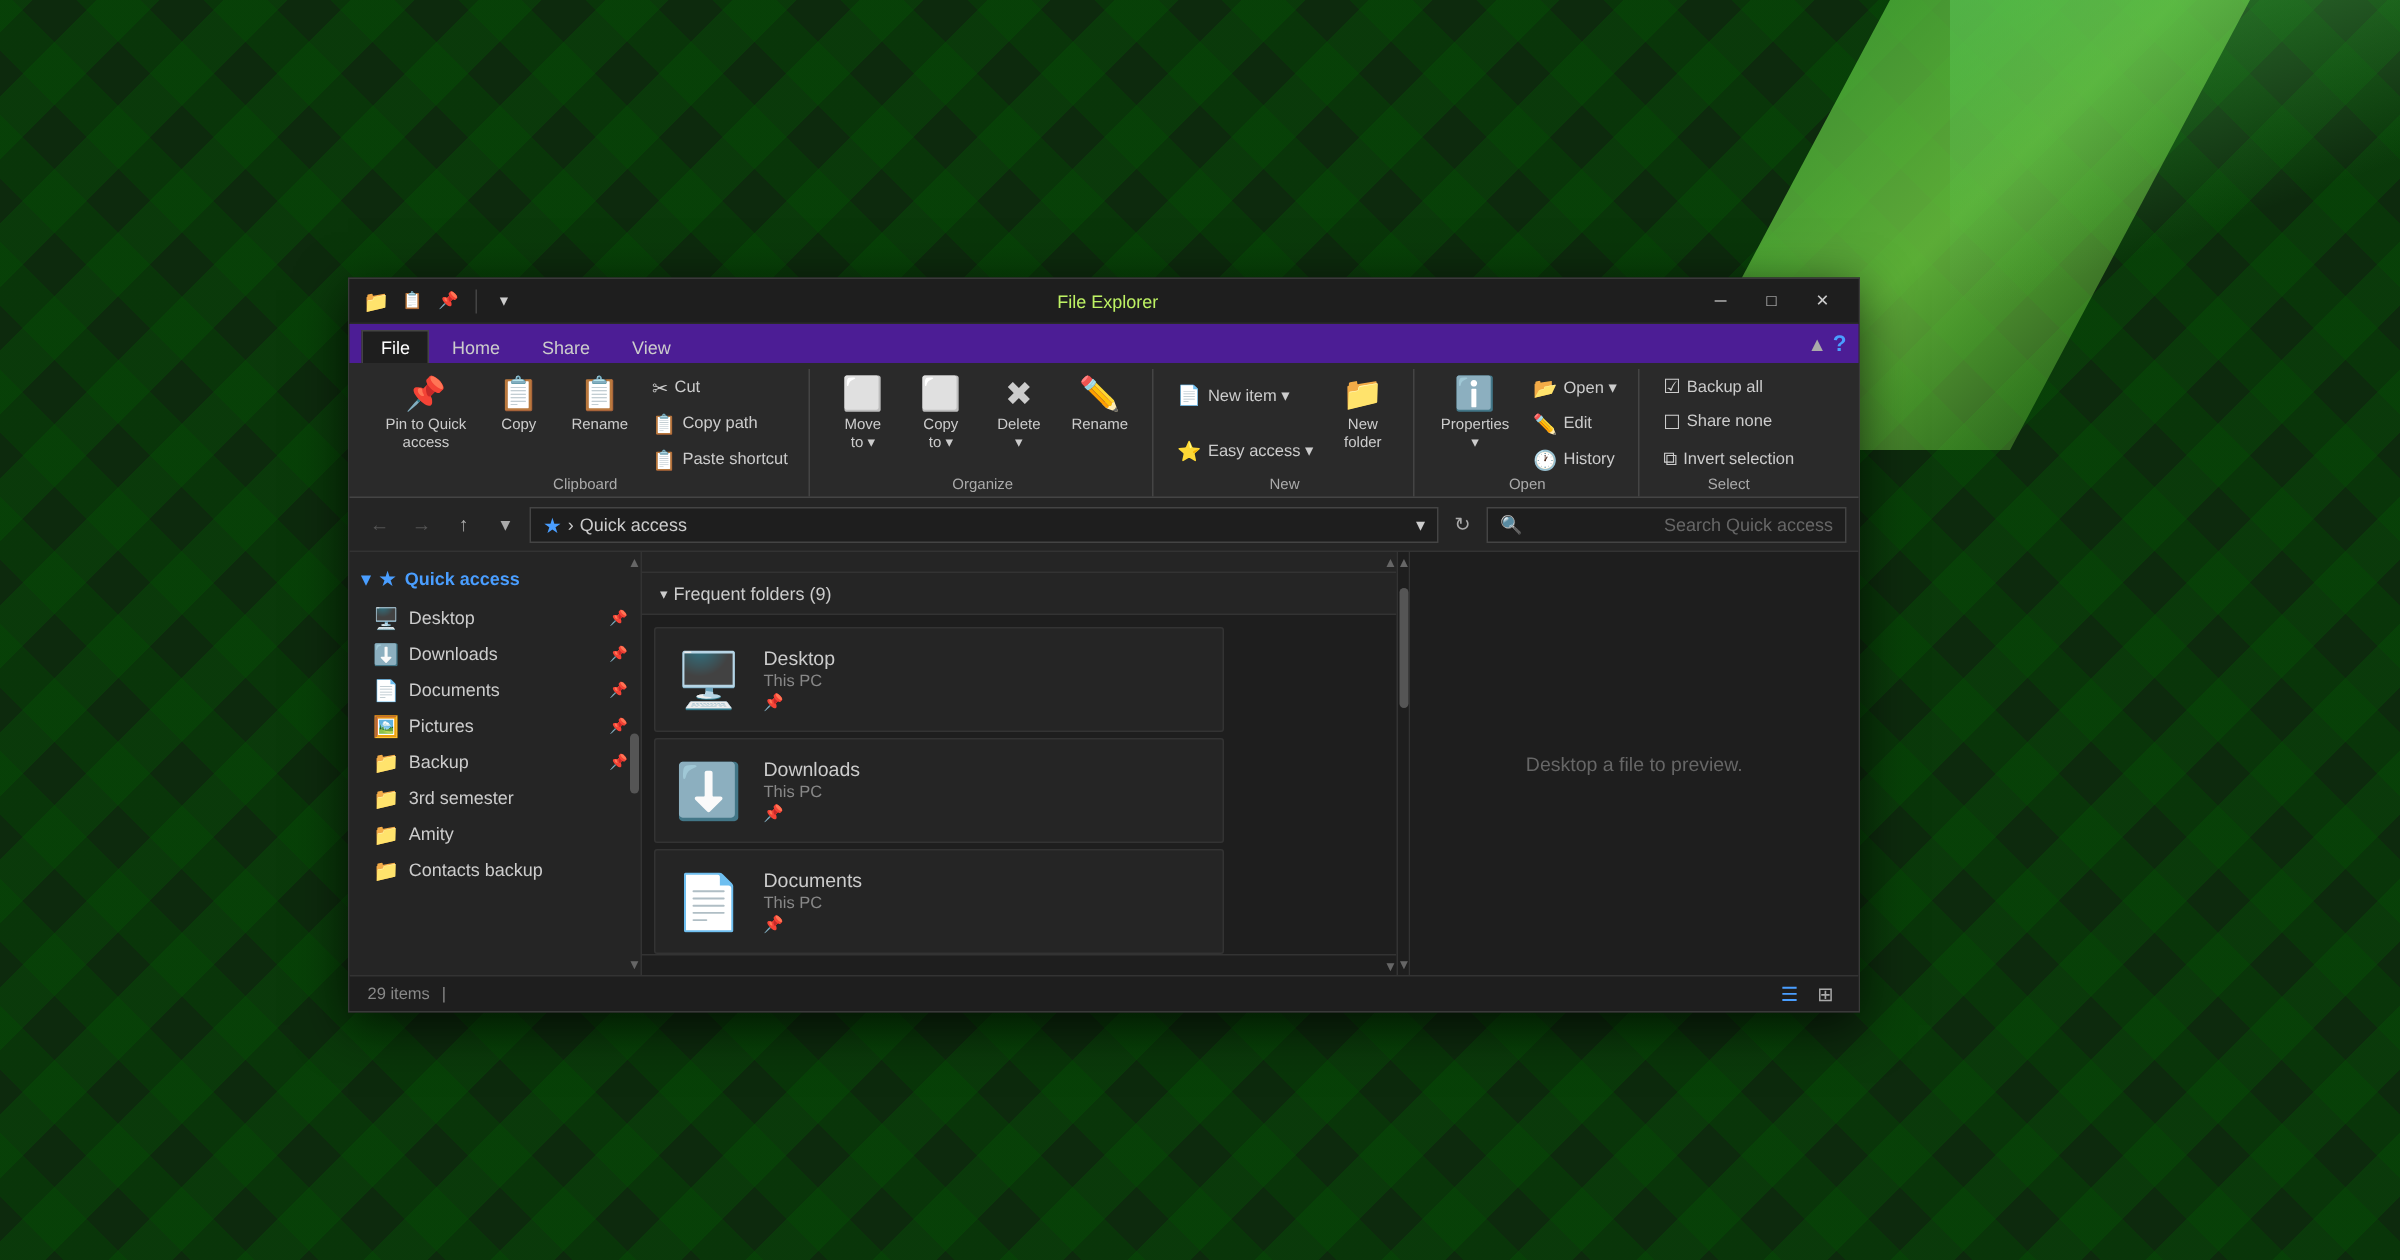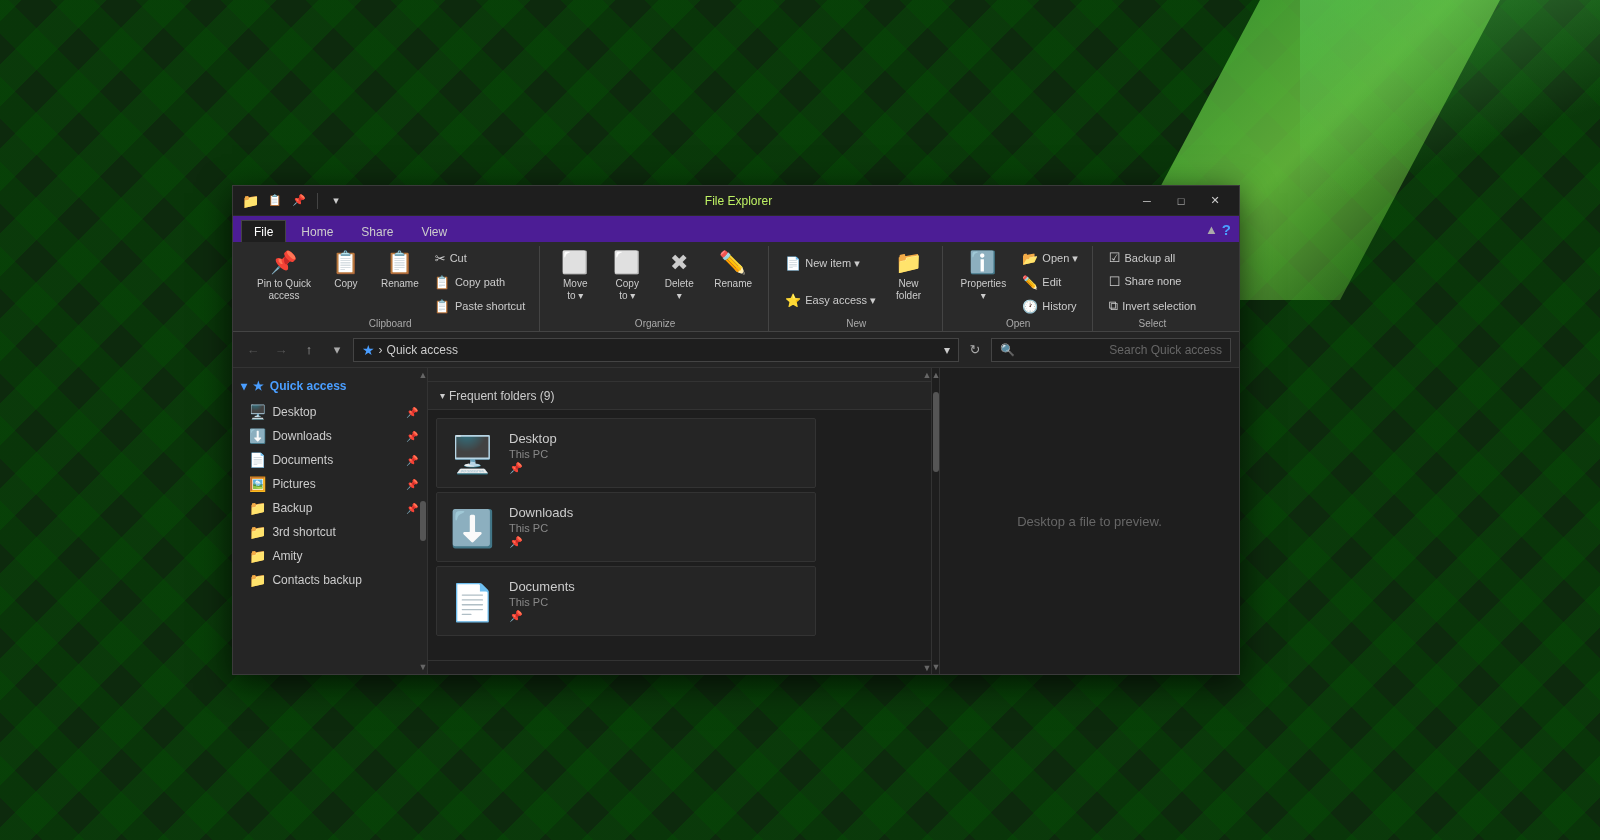--- a/index.html
+++ b/index.html
@@ -672,21 +672,21 @@
         <span class="item-label">Pictures</span>
         <span class="pin-icon">📌</span>
       </div>
       <div class="sidebar-item">
         <span class="item-icon folder-yellow">📁</span>
         <span class="item-label">Backup</span>
         <span class="pin-icon">📌</span>
       </div>
       <div class="sidebar-item">
         <span class="item-icon folder-yellow">📁</span>
-        <span class="item-label">3rd shortcut</span>
+        <span class="item-label">3rd semester</span>
       </div>
       <div class="sidebar-item">
         <span class="item-icon folder-yellow">📁</span>
         <span class="item-label">Amity</span>
       </div>
       <div class="sidebar-item">
         <span class="item-icon folder-yellow">📁</span>
         <span class="item-label">Contacts backup</span>
       </div>
     </div>
@@ -749,14 +749,22 @@
       <div class="right-scrollbar-thumb"></div>
       <div style="position:absolute; bottom:0; width:8px; height:14px; display:flex; align-items:center; justify-content:center; color:#666; font-size:9px; cursor:pointer;">▼</div>
     </div>
 
     <div class="preview-panel">
       <span class="preview-text">Desktop a file to preview.</span>
     </div>
 
   </div>
 
+  <div class="status-bar">
+    <span>29 items</span>
+    <span style="margin-left:8px;">|</span>
+    <div class="status-bar-right">
+      <div class="view-btn active">☰</div>
+      <div class="view-btn">⊞</div>
+    </div>
+  </div>
 
 </div>
 
 </body></html>

